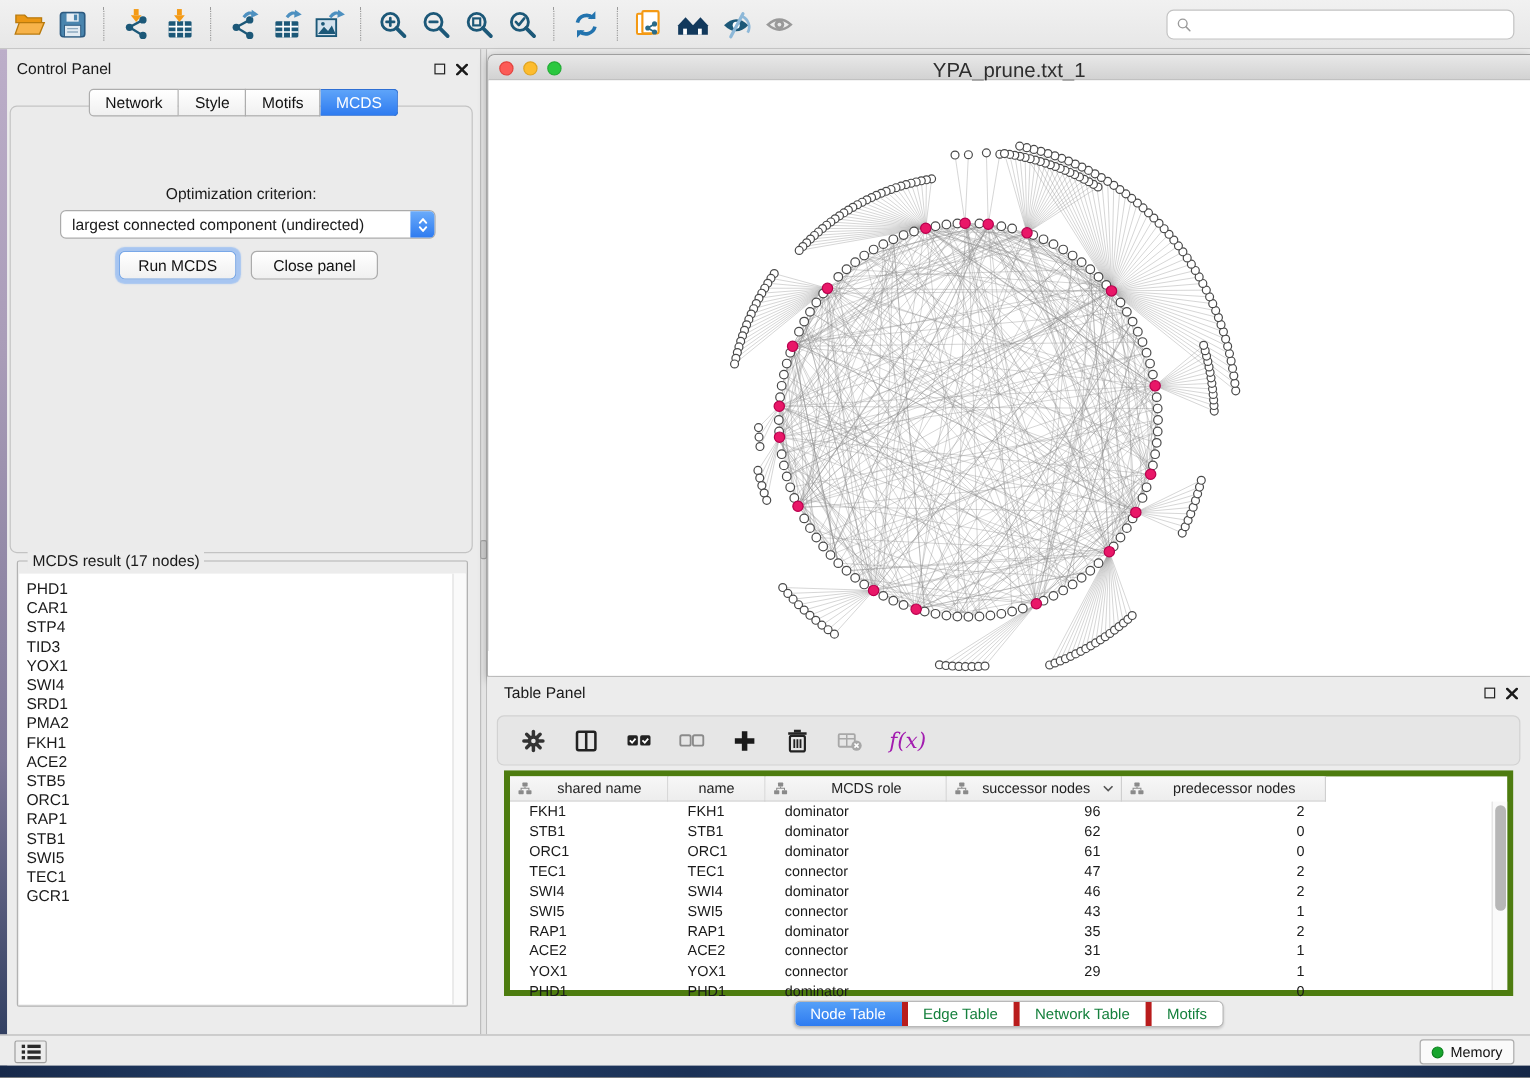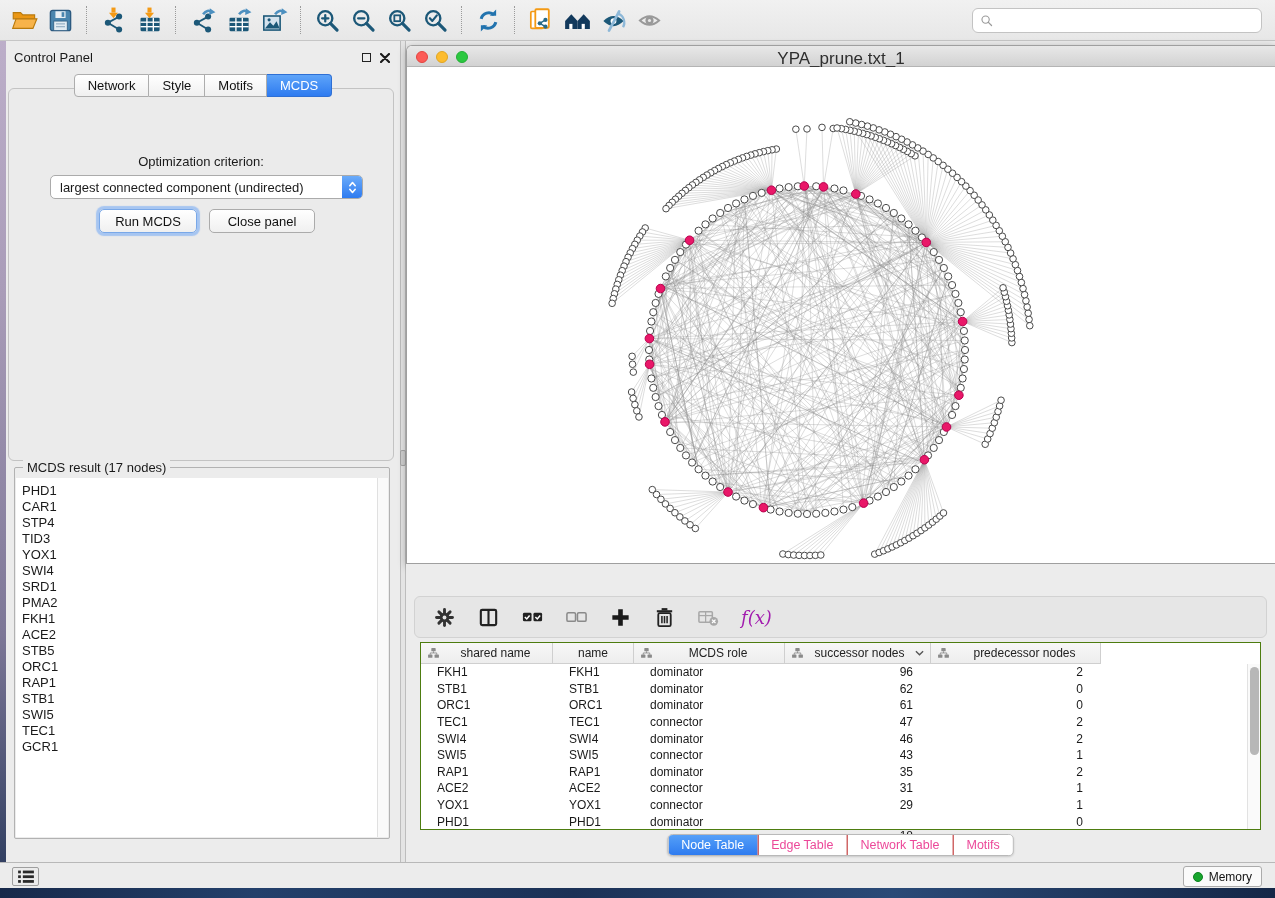--- a/index.html
+++ b/index.html
@@ -67,34 +67,34 @@
   .net-title{position:absolute;left:0;right:0;top:3px;text-align:center;font-size:17px;color:#2e2e2e;}
   .net-canvas{position:absolute;left:0;top:21px;width:869px;height:497px;background:#fff;}
   .net-canvas svg{display:block;}
   
   .table-panel{position:absolute;left:0;top:523px;width:869px;height:298px;background:#ececec;}
   .tp-header{position:absolute;left:14px;right:10px;top:6px;display:flex;justify-content:space-between;align-items:center;}
   .tp-toolbar{position:absolute;left:8px;top:32px;width:853px;height:42px;background:#e6e6e6;border:1px solid #d2d2d2;
               border-radius:6px;display:flex;align-items:center;gap:21px;padding-left:18px;}
   .tp-tbtn{display:flex;align-items:center;justify-content:center;}
   .fx{font-family:"DejaVu Serif","Liberation Serif",serif;font-style:italic;font-size:18px;color:#a21caf;}
-  .ntable{position:absolute;left:14px;top:78px;width:841px;height:188px;background:#fff;border:1px solid #4d7c0f;}
+  .ntable{position:absolute;left:14px;top:78px;width:841px;height:188px;background:#fff;border:5px solid #4d7c0f;}
   .thead{position:absolute;left:0;top:0;right:0;height:21px;display:flex;}
   .thcell{height:21px;background:linear-gradient(#f7f7f7,#ededed);border-right:1px solid #cfcfcf;border-bottom:1px solid #cfcfcf;
           display:flex;align-items:center;padding:0 6px;gap:5px;font-size:12px;color:#222;}
   .thcell:first-child{border-left:none;}
   .thlabel{flex:1;text-align:center;white-space:nowrap;overflow:hidden;}
   .tbody{position:absolute;left:0;top:21px;right:13px;bottom:0;font-size:12px;}
   .trow{display:flex;height:16.6px;align-items:center;}
   .tcell{white-space:nowrap;overflow:hidden;}
   .vsb{position:absolute;top:21px;right:0;bottom:0;width:13px;background:#fafafa;border-left:1px solid #e2e2e2;}
   .vsb-thumb{position:absolute;left:2px;top:3px;width:9px;height:88px;background:#b7b7b7;border-radius:5px;}
   .btabs{position:absolute;top:270px;left:50%;transform:translateX(-50%);display:flex;background:#fff;
          border:1px solid #b9b9b9;border-radius:5px;overflow:hidden;box-shadow:0 1px 2px rgba(0,0,0,.15);}
-  .btab{font-size:12.5px;padding:3px 13px;color:#ec4899;border-left:1px solid #b91c1c;background:#fff;white-space:nowrap;}
+  .btab{font-size:12.5px;padding:3px 13px;color:#15803d;border-left:5px solid #b91c1c;background:#fff;white-space:nowrap;}
   .btab:first-child{border-left:none;}
   .btab.sel{background:linear-gradient(#55a0f8,#2e7bf0);color:#fff;}
   
   .statusbar{position:absolute;left:0;top:862px;width:1275px;height:26px;background:#ececec;border-top:1px solid #b8b8b8;text-align:center;}
   .list-btn{position:absolute;left:12px;top:4px;width:27px;height:19px;border:1px solid #9f9f9f;border-radius:2px;
             display:flex;align-items:center;justify-content:center;background:#ececec;}
   .mem-btn{position:absolute;right:13px;top:3px;height:21px;display:flex;align-items:center;gap:6px;padding:0 9px;
            background:#fafafa;border:1px solid #ababab;border-radius:3px;font-size:12px;color:#111;}
   .mem-dot{width:10px;height:10px;border-radius:50%;background:#17a52d;border:1px solid #0e8220;}
 </style>
@@ -1235,20 +1235,29 @@
             <circle cx="356.4492977809142" cy="440.64691813388436" r="4.3" fill="#e91768" stroke="#b8004e" stroke-width="1"></circle>
             <circle cx="456.62213602815734" cy="436.1071899455411" r="4.3" fill="#e91768" stroke="#b8004e" stroke-width="1"></circle>
             <circle cx="517.4168824254283" cy="392.73741944285274" r="4.3" fill="#e91768" stroke="#b8004e" stroke-width="1"></circle>
             <circle cx="539.5057196717105" cy="359.9933362968861" r="4.3" fill="#e91768" stroke="#b8004e" stroke-width="1"></circle>
             <circle cx="551.8793479582544" cy="328.20452635398794" r="4.3" fill="#e91768" stroke="#b8004e" stroke-width="1"></circle>
           </svg>
         </div>
     </div>
 
     <div class="table-panel">
+      <div class="tp-header">
+        <span class="panel-title">Table Panel</span>
+        <span class="win-btns">
+          <span class="float-btn"></span>
+          <svg class="close-x" viewBox="0 0 10 10">
+            <path d="M1 1 L9 9 M9 1 L1 9" stroke="#1a1a1a" stroke-width="2.1" stroke-linecap="round"></path>
+          </svg>
+        </span>
+      </div>
       <div class="tp-toolbar">
           <div class="tp-tbtn">
             <span class="tp-tbtn">
               <svg width="23" height="23" viewBox="0 0 24 24">
                 <g stroke="#333" stroke-width="3" stroke-linecap="round">
                   <line x1="16.6" y1="12" x2="20.3" y2="12"></line>
                   <line x1="15.25269119345812" y1="15.252691193458118" x2="17.868986283848344" y2="17.868986283848344"></line>
                   <line x1="12" y1="16.6" x2="12" y2="20.3"></line>
                   <line x1="8.747308806541882" y1="15.25269119345812" x2="6.131013716151656" y2="17.868986283848344"></line>
                   <line x1="7.4" y1="12" x2="3.6999999999999993" y2="12.000000000000002"></line>

